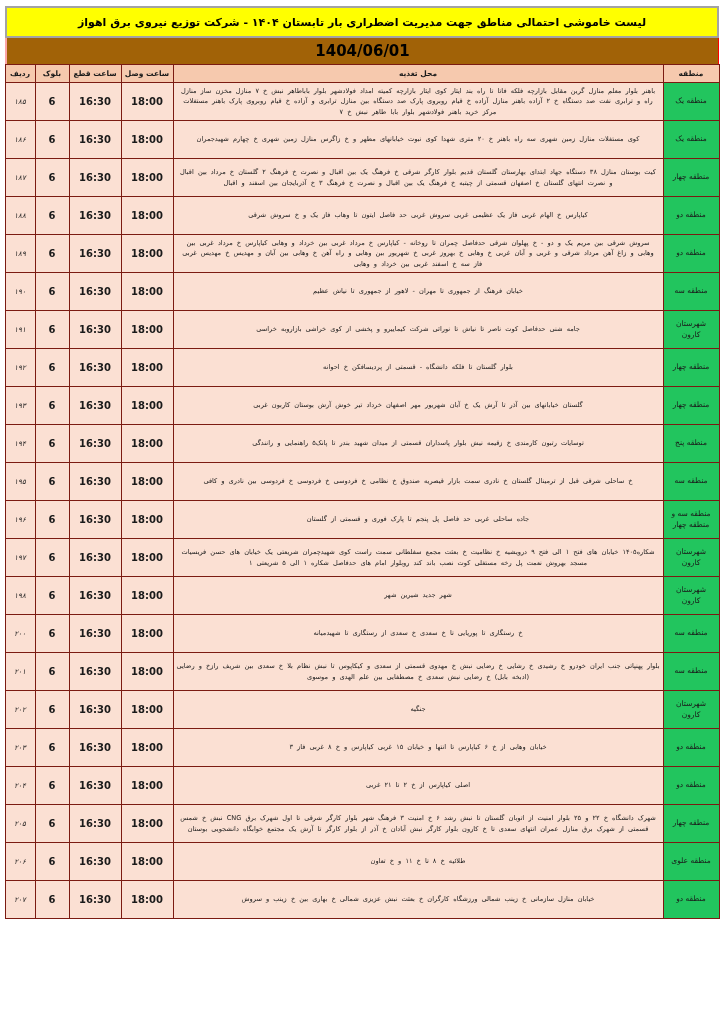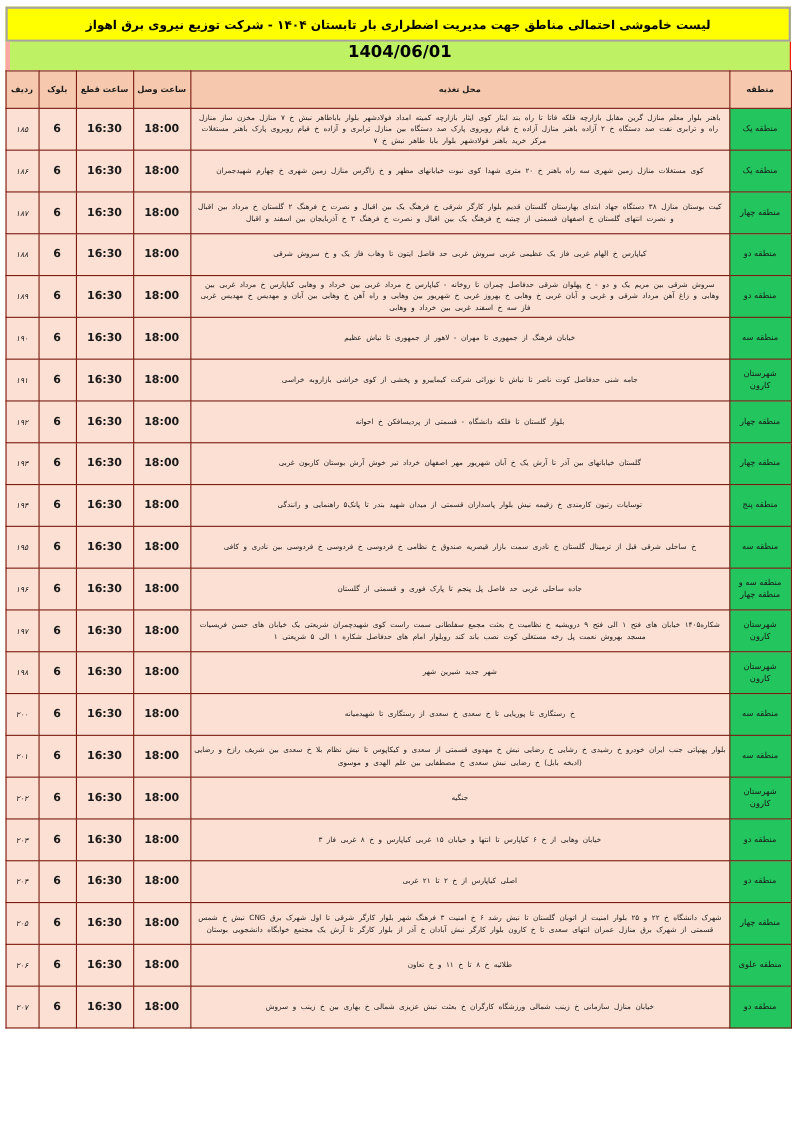--- a/index.html
+++ b/index.html
@@ -34,28 +34,28 @@
   .title-banner .title-text {
     font-size: 11px;
     font-weight: bold;
     color: #000000;
     letter-spacing: 0;
     white-space: nowrap;
   }
 
   
   .date-banner {
-    background: #bef264;
+    background: #a16207;
     height: 26px;
     width: 714px;
     margin: 0 auto;
     display: flex;
-    align-items: flex-start;
+    align-items: center;
     justify-content: center;
-    border-left: 4px solid #fca5a5;
+    border-left: 2px solid #fca5a5;
     border-right: 1px solid #ff0000;
   }
   .date-banner .date-text {
     font-size: 15px;
     font-weight: bold;
     color: #000000;
     direction: ltr;
     font-family: "DejaVu Sans", "Liberation Sans", sans-serif;
   }
 
@@ -71,21 +71,21 @@
   table.outage td {
     border: 1px solid #7b1b12;
     padding: 2px 3px;
     vertical-align: middle;
     color: #1a1a1a;
   }
   thead th {
     background: #f6c9ae;
     font-size: 7.5px;
     font-weight: bold;
-    height: 34px;
+    height: 18px;
     text-align: center;
   }
   
   col.c-radif   { width: 30px;  }
   col.c-blok    { width: 34px;  }
   col.c-ghat    { width: 52px;  }
   col.c-vasl    { width: 52px;  }
   col.c-addr    { width: 490px; }
   col.c-mant    { width: 56px;  }
 

